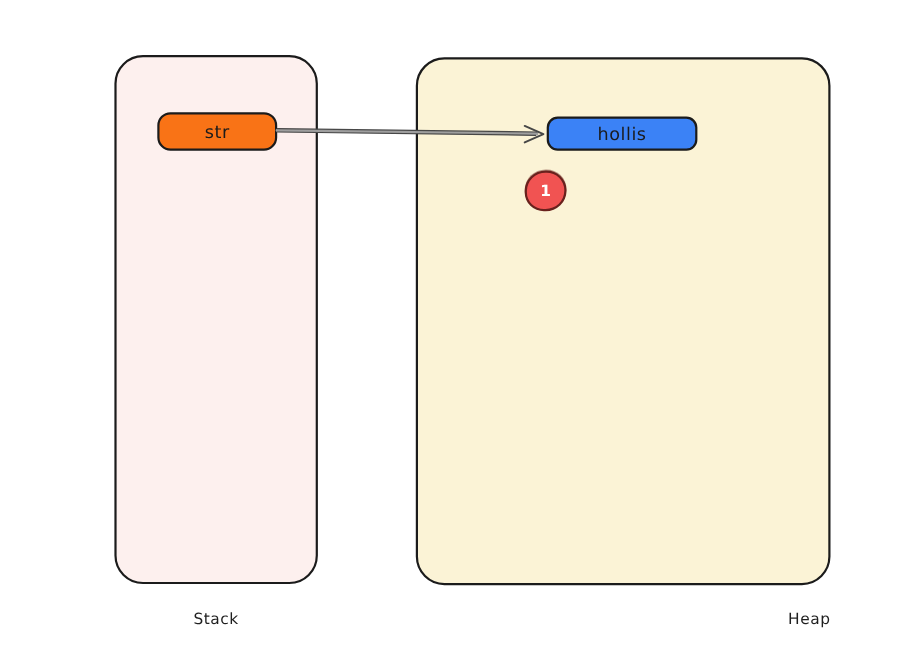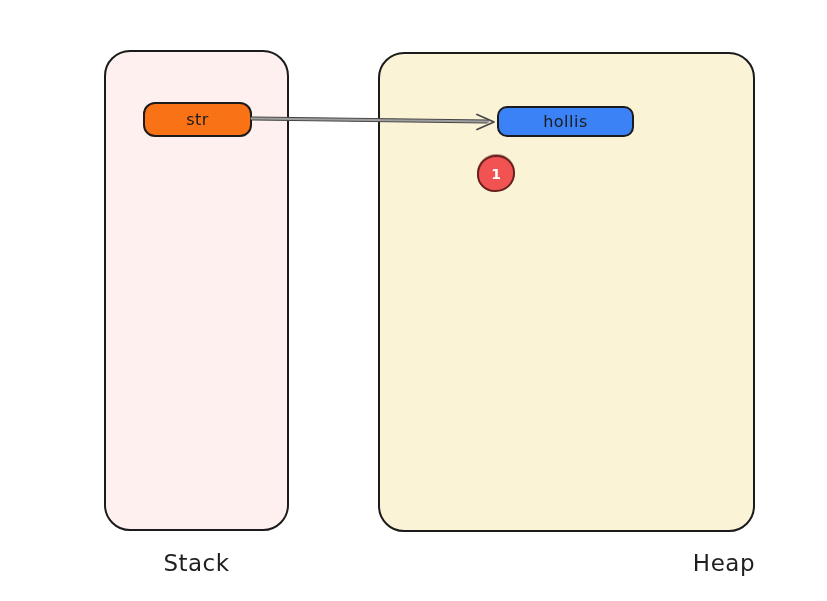--- a/index.html
+++ b/index.html
@@ -86,21 +86,21 @@
     top: 106px;
     width: 252px;
     height: 32px;
   }
   .caption {
     position: absolute;
     top: 549px;
     height: 28px;
     line-height: 28px;
     text-align: center;
-    font-size: 23px;
+    font-size: 14px;
     letter-spacing: 0.5px;
     color: #1f1f1f;
   }
   .stack-caption {
     left: 104px;
     width: 185px;
   }
   .heap-caption {
     left: 378px;
     width: 377px;

